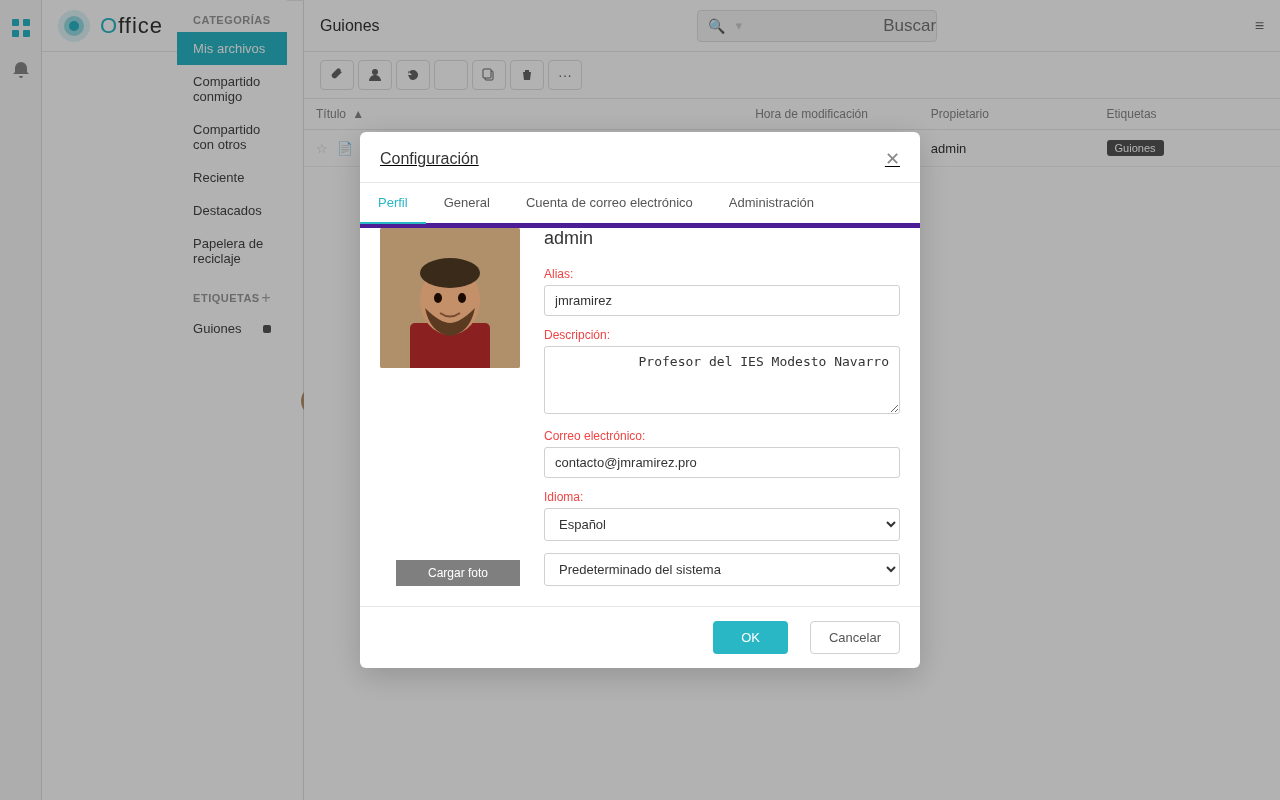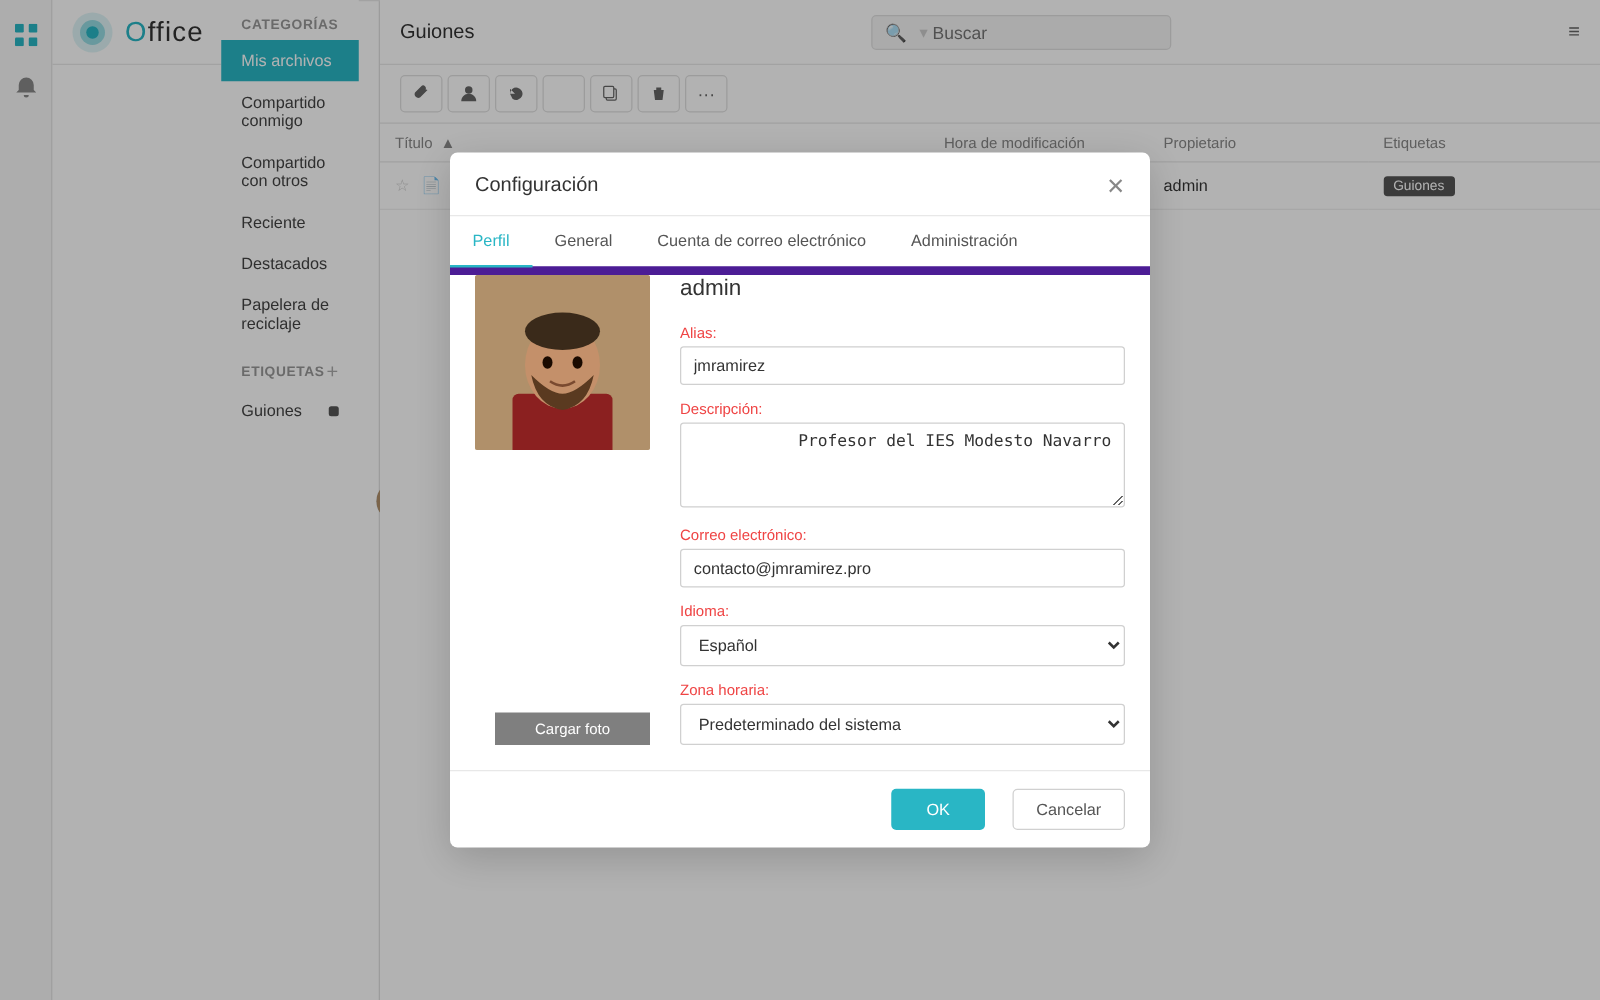--- a/index.html
+++ b/index.html
@@ -28,21 +28,21 @@
     .tag-dot { width: 8px; height: 8px; background: #555; border-radius: 2px; display: inline-block; }
 
     .sidebar-bottom { padding: 10px 14px; border-top: 1px solid #e8e8e8; display: flex; align-items: center; }
     .avatar-small { width: 32px; height: 32px; border-radius: 50%; background: #ccc; overflow: hidden; display: flex; align-items: center; justify-content: center; }
 
     
     .main { flex: 1; display: flex; flex-direction: column; background: #fff; }
     .main-topbar { display: flex; align-items: center; justify-content: space-between; padding: 0 16px; height: 52px; border-bottom: 1px solid #e8e8e8; }
     .main-title { font-size: 16px; font-weight: 500; color: #333; }
     .search-bar { display: flex; align-items: center; background: #f5f5f5; border: 1px solid #e0e0e0; border-radius: 4px; padding: 5px 10px; width: 240px; }
-    .search-bar input { border: none; background: transparent; outline: none; font-size: 14px; color: #666; width: 190px; }
+    .search-bar input { border: none; background: transparent; outline: none; font-size: 17px; color: #666; width: 190px; text-align: right; }
     .search-icon { color: #888; margin-right: 6px; font-size: 14px; }
     .search-divider { color: #ccc; margin: 0 4px; }
 
     .toolbar { display: flex; align-items: center; padding: 8px 16px; border-bottom: 1px solid #e8e8e8; gap: 4px; }
     .toolbar-btn { width: 34px; height: 30px; border: 1px solid #e0e0e0; background: #fff; border-radius: 4px; cursor: pointer; display: flex; align-items: center; justify-content: center; color: #666; font-size: 14px; }
 
     .file-table { width: 100%; border-collapse: collapse; }
     .file-table th { text-align: left; padding: 8px 12px; font-size: 12px; color: #888; font-weight: 500; border-bottom: 1px solid #e8e8e8; }
     .file-table td { padding: 10px 12px; border-bottom: 1px solid #f0f0f0; font-size: 13px; color: #333; }
     .col-title { width: 45%; }
@@ -51,27 +51,27 @@
     .col-tags { width: 19%; }
     .file-icon { color: #4a90d9; margin-right: 6px; }
     .star-icon { color: #ccc; margin-right: 6px; cursor: pointer; }
     .tag-badge { background: #555; color: #fff; border-radius: 3px; padding: 2px 8px; font-size: 11px; display: inline-block; }
     .sort-arrow { color: #888; margin-left: 3px; }
     .list-icon { color: #666; font-size: 16px; }
 
     
     .overlay { position: fixed; top: 0; left: 0; right: 0; bottom: 0; background: rgba(0,0,0,0.3); z-index: 100; display: flex; align-items: center; justify-content: center; }
     .modal { background: #fff; border-radius: 6px; width: 560px; box-shadow: 0 8px 32px rgba(0,0,0,0.18); overflow: hidden; }
-    .modal-header { display: flex; align-items: center; justify-content: space-between; padding: 16px 20px 12px; border-bottom: 1px solid #e8e8e8; }
+    .modal-header { display: flex; align-items: center; justify-content: space-between; padding: 16px 20px 12px; border-bottom: 1px solid #e8e8e8; text-decoration: underline; }
     .modal-title { font-size: 16px; font-weight: 500; color: #333; }
     .modal-close { cursor: pointer; color: #888; font-size: 18px; background: none; border: none; }
     .modal-body { padding: 0 20px 20px; }
 
     
-    .tabs { display: flex; border-bottom: 7px solid #4c1d95; }
+    .tabs { display: flex; border-bottom: 5px solid #4c1d95; }
     .tab { padding: 12px 18px; cursor: pointer; font-size: 13px; color: #555; border-bottom: 2px solid transparent; margin-bottom: -1px; }
     .tab.active { color: #29b6c5; border-bottom-color: #29b6c5; font-weight: 500; }
 
     
     .profile-section { display: flex; gap: 24px; }
     .profile-photo { width: 140px; flex-shrink: 0; position: relative; }
     .photo-img { width: 140px; height: 140px; object-fit: cover; background: #c8a882; border-radius: 2px; display: flex; align-items: flex-end; justify-content: center; overflow: hidden; }
     .photo-overlay { position: absolute; bottom: 0; left: 16px; right: 0; background: rgba(0,0,0,0.5); color: #fff; text-align: center; padding: 6px; font-size: 12px; cursor: pointer; }
     .profile-fields { flex: 1; display: flex; flex-direction: column; gap: 12px; }
     .username { font-size: 18px; font-weight: 500; color: #333; margin-bottom: 6px; }
@@ -277,21 +277,20 @@
           </div>
 
           <div>
             <div class="field-label">Idioma:</div>
             <select class="field-select">
               <option>Español</option>
             </select>
           </div>
 
           <div>
-            <div class="field-label">Zona horaria:</div>
             <select class="field-select">
               <option>Predeterminado del sistema</option>
             </select>
           </div>
         </div>
       </div>
     </div>
 
     <div class="modal-footer">
       <button class="btn-ok">OK</button>

